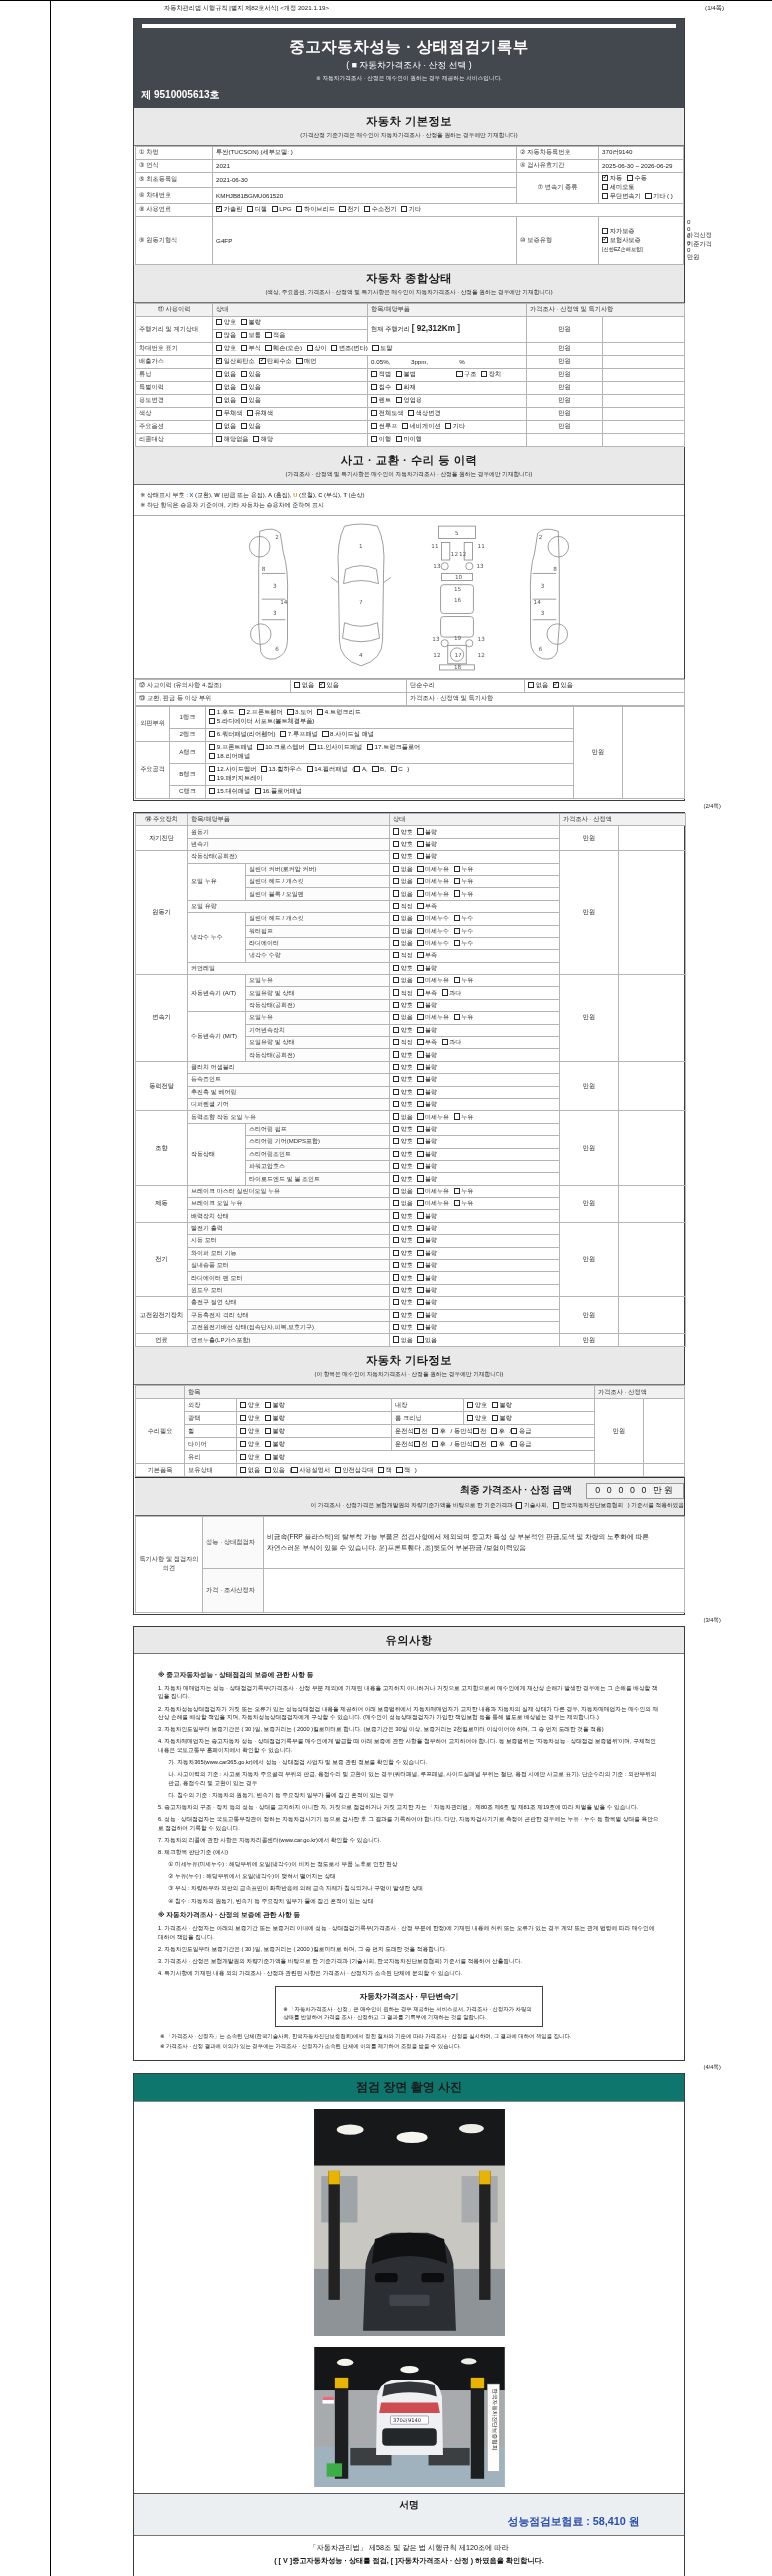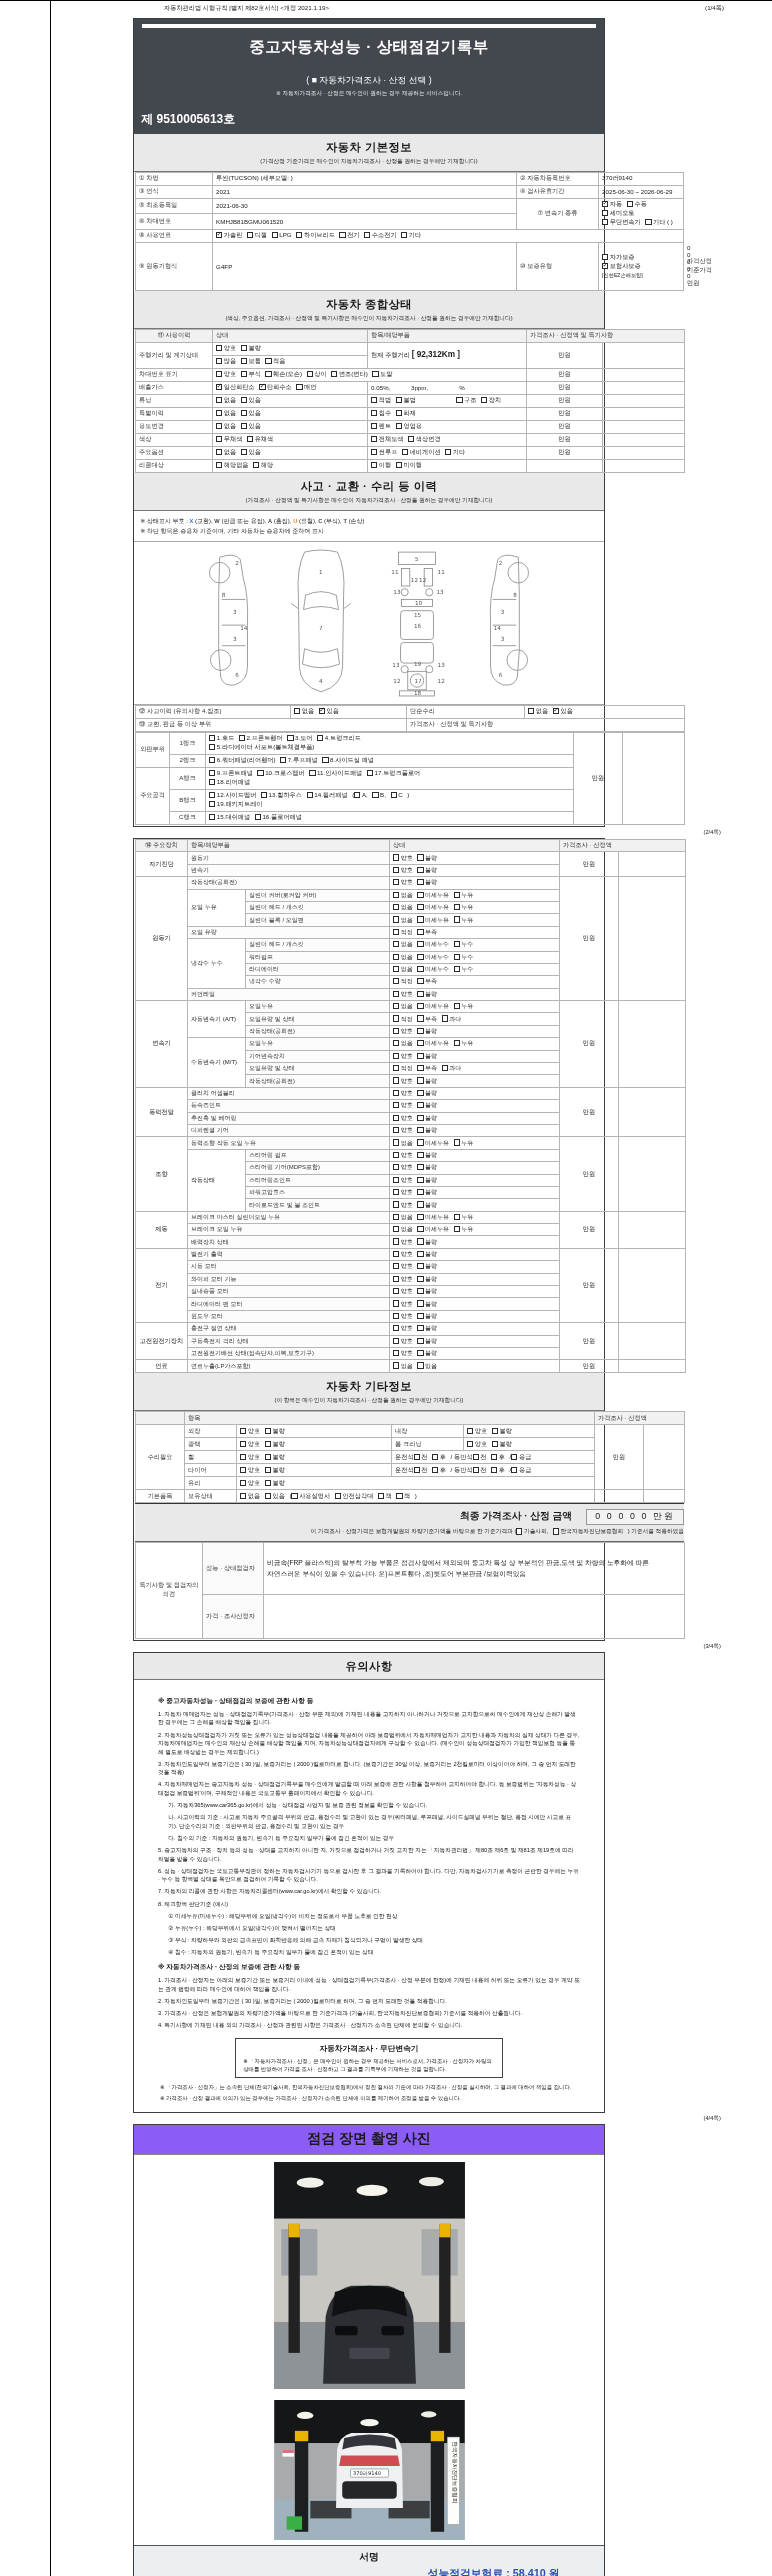--- a/index.html
+++ b/index.html
@@ -4,28 +4,28 @@
 <style>
   *{box-sizing:border-box;margin:0;padding:0}
   body{width:773px;min-height:2576px;background:#fff;position:relative;
        font-family:"Liberation Sans","DejaVu Sans",sans-serif;color:#1a1a1a;overflow:hidden}
   .frame-h{position:absolute;top:0;left:0;width:773px;height:1px;background:#000}
   .frame-v{position:absolute;top:0;left:50px;width:1px;height:2576px;background:#000}
   .sheet{position:relative;margin-left:133px;width:591px;padding-top:4.1px}
   .meta-row{display:flex;justify-content:space-between;font-size:6.2px;color:#222;padding:0 0 0 31px;width:591px}
   .meta-row .pg{font-size:6.2px}
   .pg-marker{text-align:right;font-size:5.7px;color:#222;width:591px;padding:2.1px 3.1px 1px 0}
-  .card{width:472px;border:1.5px solid #3a3d42;background:#fff}
+  .card{width:552px;border:1.5px solid #3a3d42;background:#fff}
   
   .doc-head{background:#43474e;color:#fff;padding:4.1px 7.2px 5.2px;position:relative}
   .doc-head .stripe{height:3.6px;background:#fff;margin:1px 1px 9.3px 1px}
   .doc-head h1{text-align:center;font-size:15.5px;letter-spacing:0.5px;font-weight:bold}
-  .doc-head .sub{text-align:center;font-size:8.8px;margin-top:17px}
+  .doc-head .sub{text-align:center;font-size:8.8px;margin-top:2px}
   .doc-head .svc{text-align:center;font-size:5.7px;margin-top:3.1px;color:#eee}
-  .doc-head .docno{font-size:12px;font-weight:bold;margin-top:13px}
+  .doc-head .docno{font-size:10px;font-weight:bold;margin-top:5px}
   .band{background:#e9e9e9;text-align:center;padding:6.2px 0 5.2px;border-bottom:0.5px solid #777}
   .band h2{font-size:11.3px;font-weight:bold;letter-spacing:0.5px}
   .band .bnote{font-size:5.7px;margin-top:3.1px;color:#222}
   table{border-collapse:collapse;width:549px;table-layout:fixed}
   td,th{border:0.5px solid #b5b5b5;font-size:6.2px;padding:1.5px 3.1px;vertical-align:middle;word-break:keep-all}
   .lbl{color:#333}
   .ctr{text-align:center}
   .price{text-align:center;color:#222}
   .opt{display:inline-block;margin-right:4.6px;white-space:nowrap}
   .cb{display:inline-block;width:6.2px;height:6.2px;border:1px solid #2b2b2b;background:#fff;
@@ -53,21 +53,21 @@
   
   .notice-body{padding:10.3px 24px 8.2px;line-height:1.5}
   .sec-title{font-size:6.7px;font-weight:bold;margin:5.2px 0 4.1px}
   .np{font-size:5.7px;color:#111;margin:3.6px 0}
   .np.ind{padding-left:10.3px}
   .nbox{width:268px;margin:8.2px auto 5.2px;border:1px solid #444;padding:4.1px 7.2px;text-align:center}
   .nbox .bt{font-size:7.7px;font-weight:bold}
   .nbox .bb{font-size:5.4px;margin-top:2.6px;text-align:left}
   .fnote{font-size:5.4px;color:#222;margin:2.1px 0;padding-left:2.1px}
   
-  .photo-head{background:#8b5cf6;border-bottom:0.5px solid #888;text-align:center;padding:5.2px 0;font-size:14px;font-weight:bold}
+  .photo-head{background:#0f766e;border-bottom:0.5px solid #888;text-align:center;padding:5.2px 0;font-size:12px;font-weight:bold}
   .photo-wrap{display:flex;flex-direction:column;align-items:center;padding:7.2px 0 5.2px;gap:11.3px}
   .sign-band{background:#eceff1;border-top:1px solid #555;border-bottom:0.5px solid #777;padding:5.2px 13.4px 6.2px}
   .sign-band .st1{text-align:center;font-size:9.8px;font-weight:bold}
   .sign-band .fee{text-align:right;font-size:10.8px;font-weight:bold;color:#2a4fae;margin-top:3.1px;padding-right:31px}
   .law{ text-align:center;padding:6.2px 0 9.3px;font-size:7.2px;line-height:1.8;color:#111}
   .law .l2{font-weight:bold}
   .grp{text-align:center}
 </style>
 </head>
 <body>

